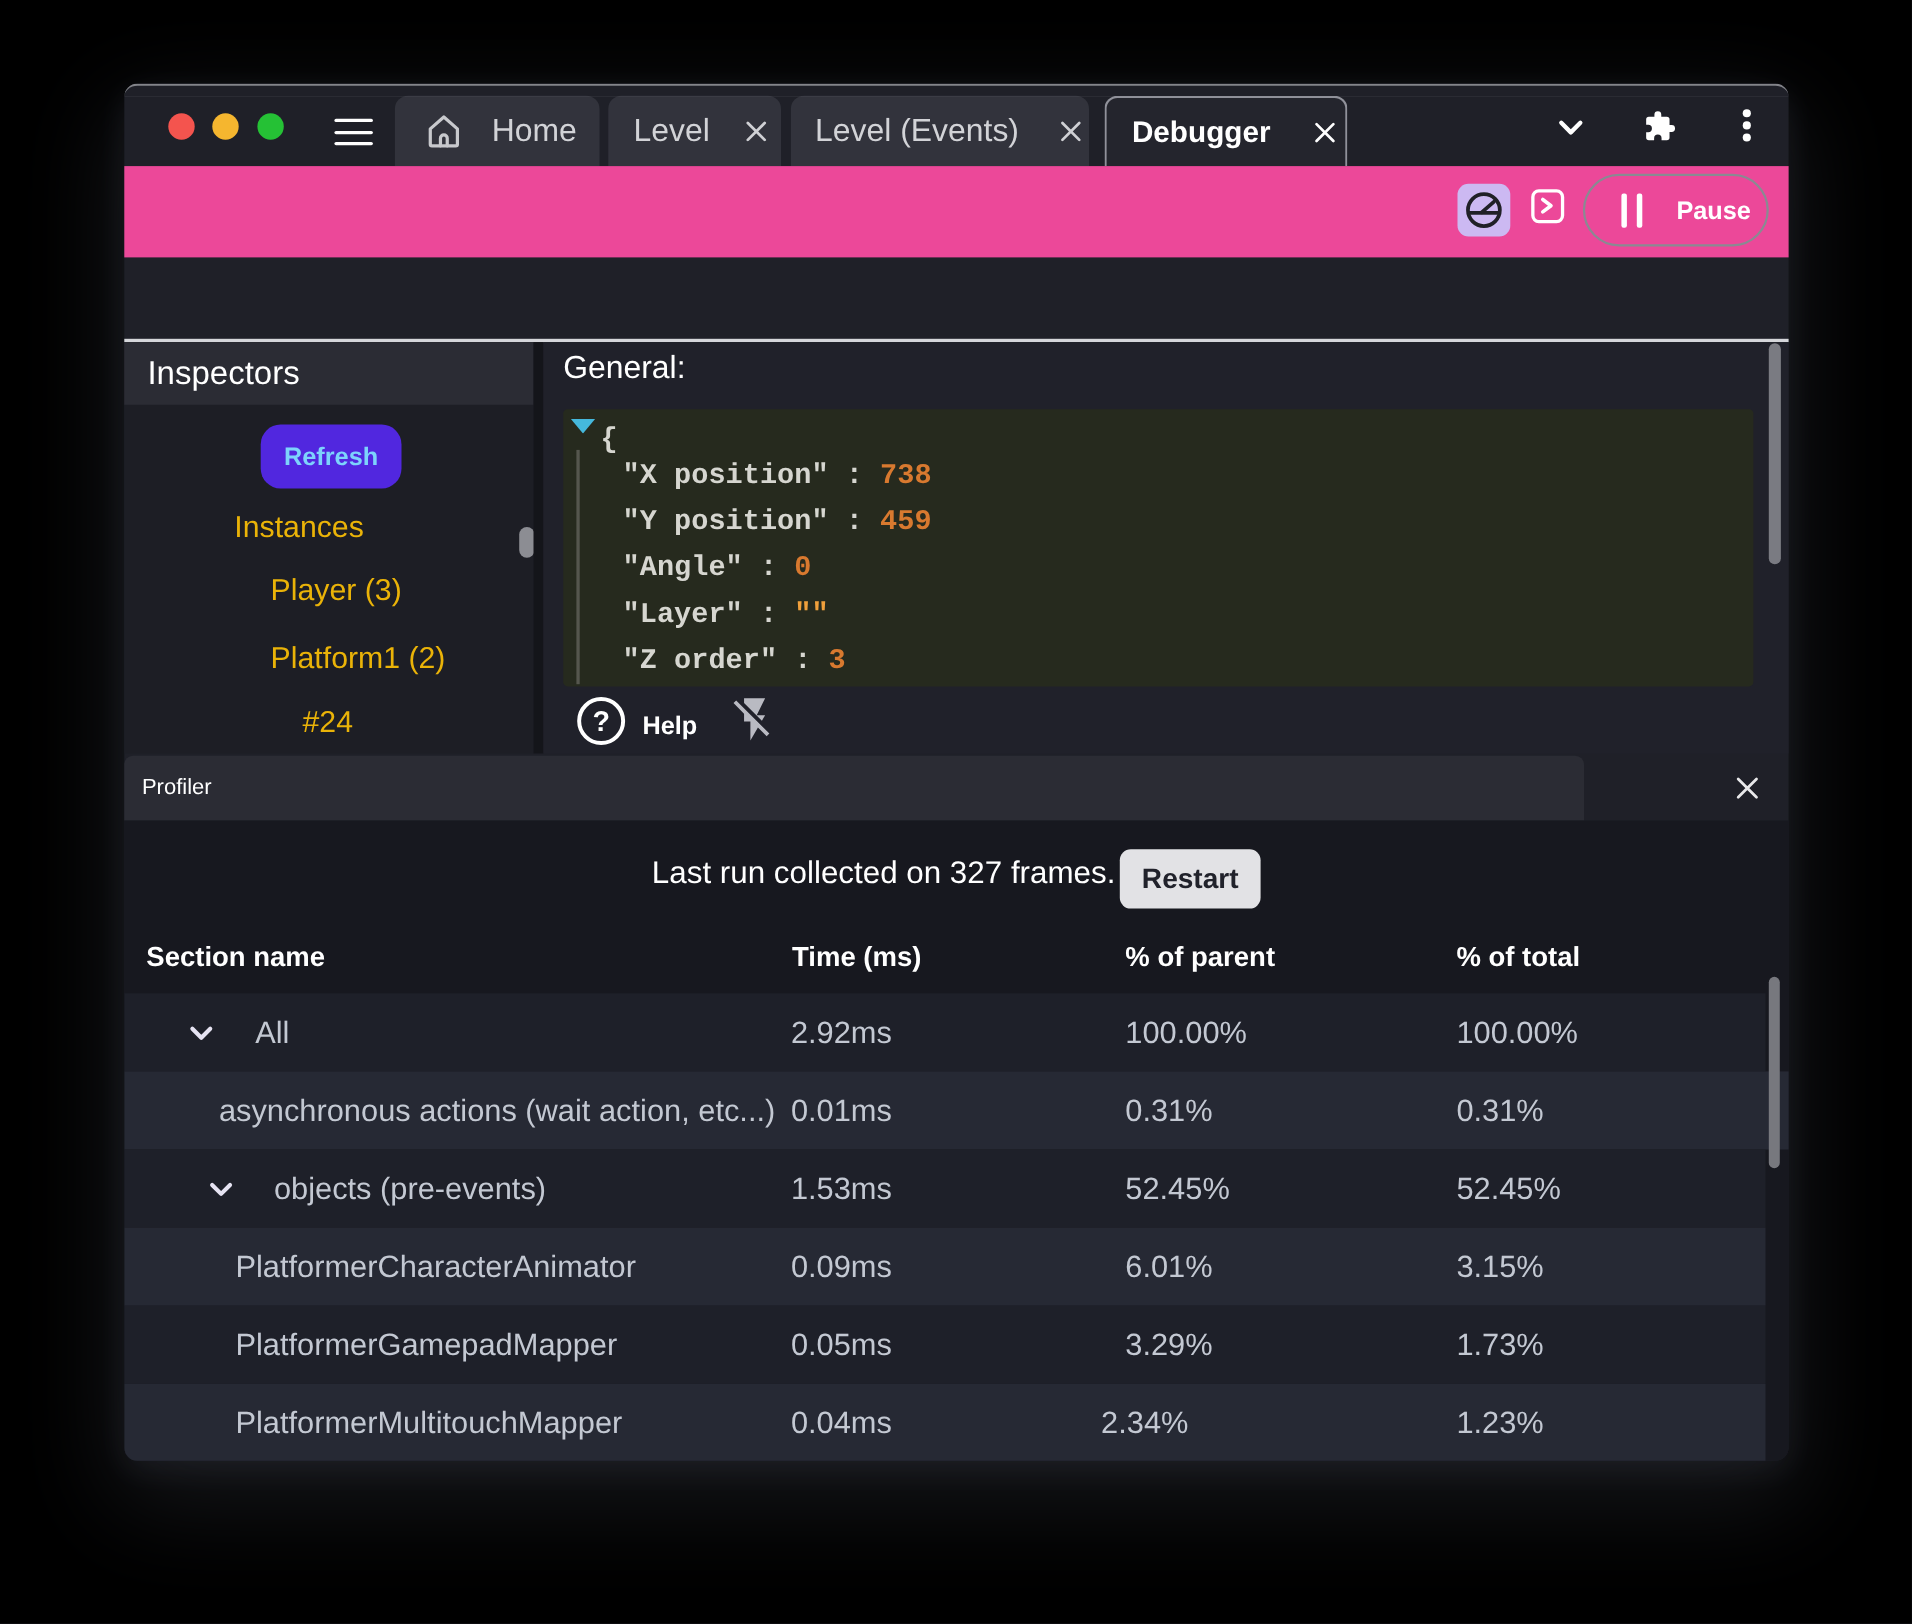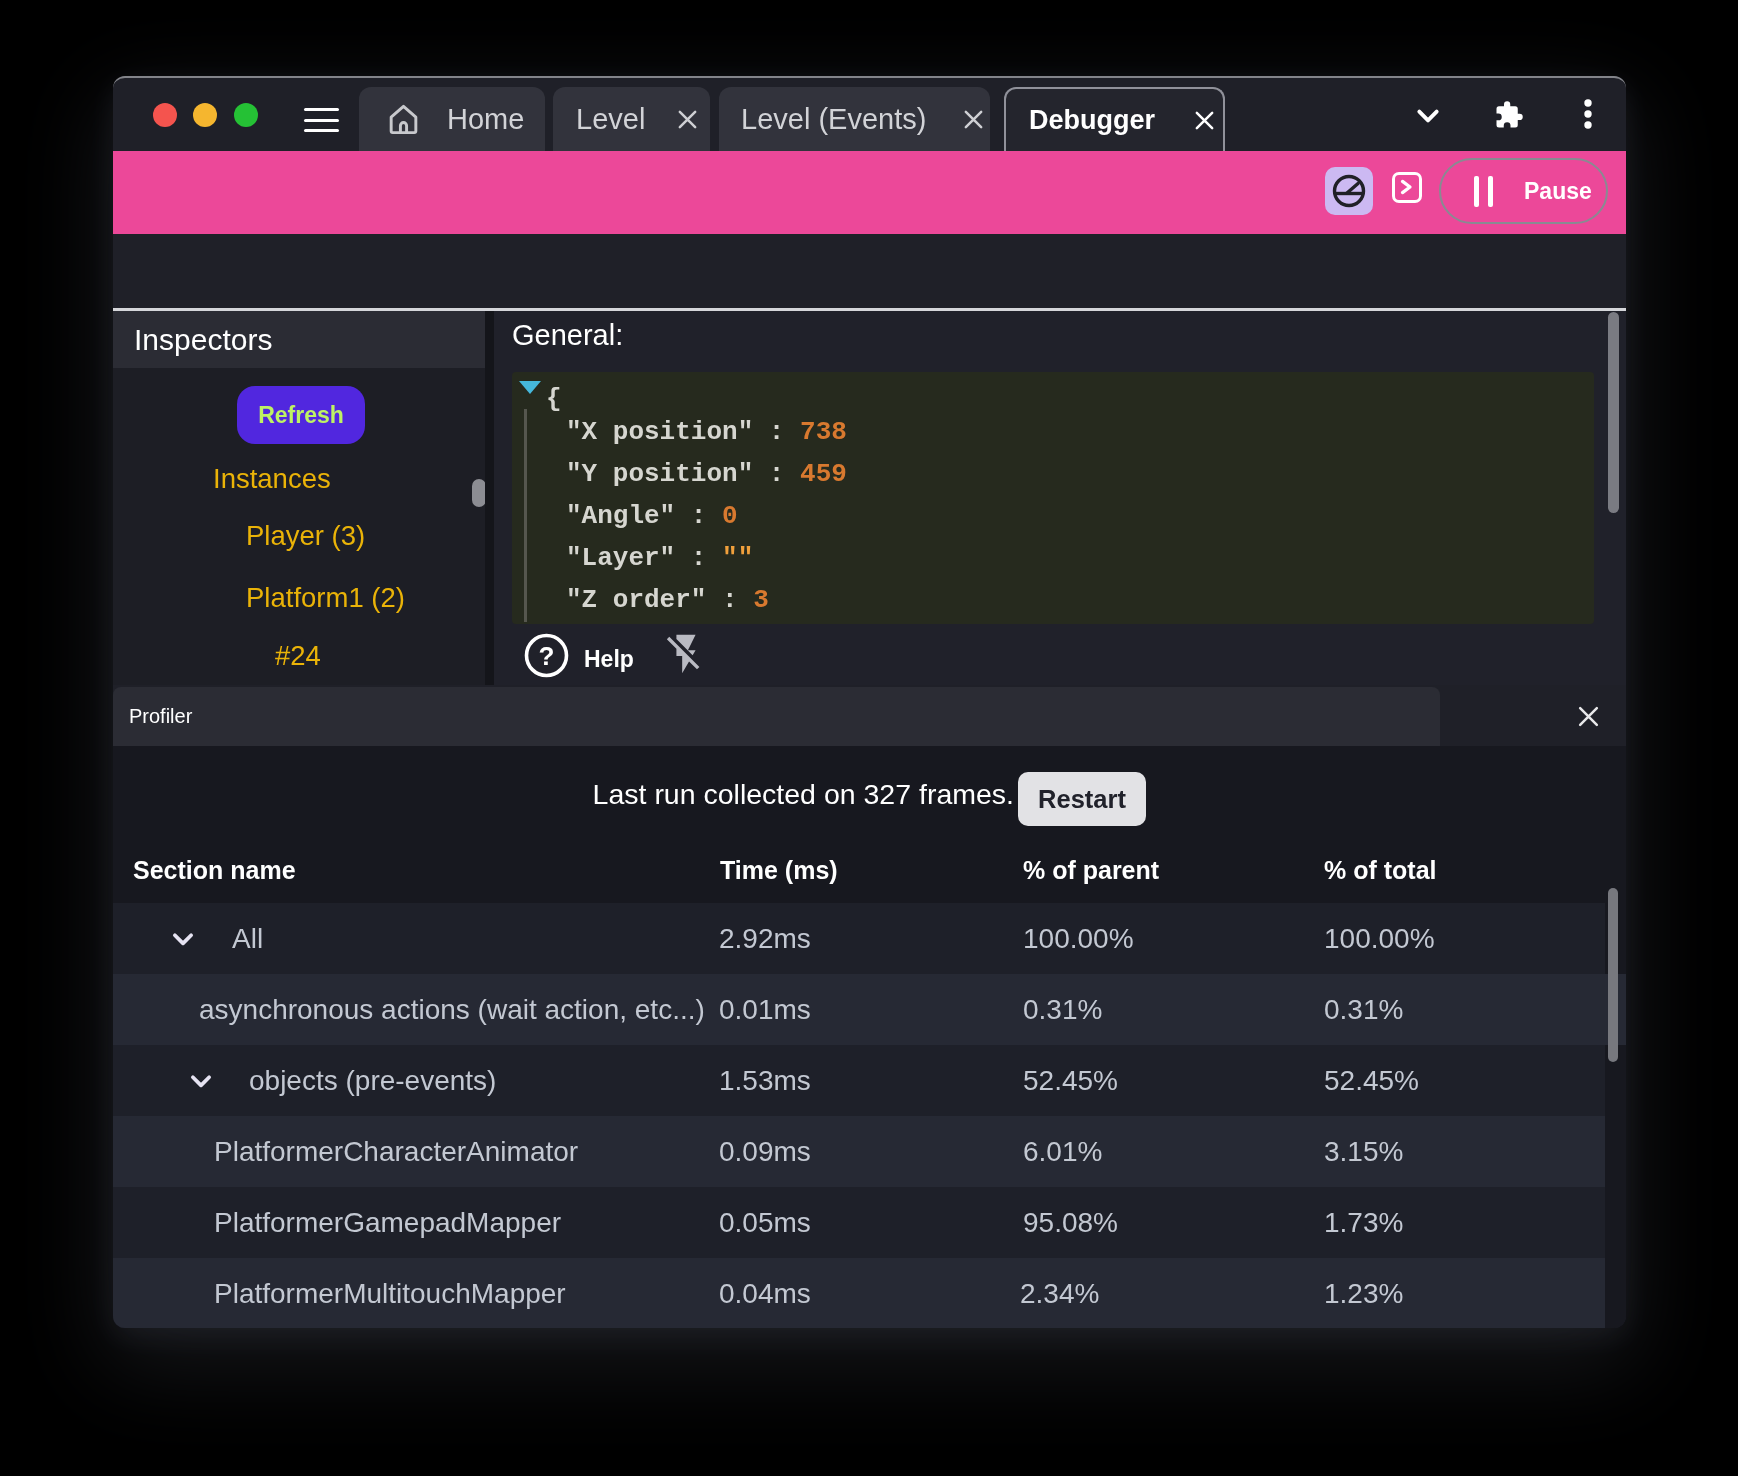--- a/index.html
+++ b/index.html
@@ -26,21 +26,21 @@
        border-radius:33px;box-sizing:border-box;color:#fff;}
   
   #gp{position:absolute;left:0;top:158px;width:1513px;height:74px;background:#32333c;border-radius:8px 8px 0 0;}
   #gp .t{position:absolute;left:24px;top:0;height:74px;display:flex;align-items:center;color:#fff;font-size:31px;font-weight:600;}
   #divider{position:absolute;left:0;top:232px;width:1513px;height:3px;background:#d5d6da;}
   
   #leftpanel{position:absolute;left:0;top:235px;width:372px;height:374px;background:#1d1e25;}
   #lefthead{position:absolute;left:0;top:0;width:372px;height:57px;background:#2b2c34;color:#fff;
        font-size:30px;display:flex;align-items:center;padding-left:21px;box-sizing:border-box;}
   #refreshbtn{position:absolute;left:124px;top:75px;width:128px;height:58px;background:#5127df;border-radius:18px;
-       color:#bef264;font-weight:700;font-size:23px;display:flex;align-items:center;justify-content:center;}
+       color:#7dd3fc;font-weight:700;font-size:23px;display:flex;align-items:center;justify-content:center;}
   .treeitem{position:absolute;color:#eab308;font-size:27.5px;white-space:nowrap;}
   #lscroll{position:absolute;left:359px;top:168px;width:14px;height:28px;border-radius:7px;background:#8c8d93;}
   #sep{position:absolute;left:372px;top:235px;width:9px;height:374px;background:#14151a;}
   #rightpanel{position:absolute;left:381px;top:235px;width:1132px;height:374px;background:#20212a;}
   #general{position:absolute;left:18px;top:8px;color:#fff;font-size:29px;}
   #codeblock{position:absolute;left:399px;top:296px;width:1082px;height:252px;background:#262a1e;border-radius:4px;}
   .mono{font-family:"Liberation Mono",monospace;font-size:26px;font-weight:700;}
   .key{color:#d6d6d0;}
   .val{color:#d8792f;}
   .vq{color:#f0a03c;}
@@ -207,24 +207,24 @@
     </div>
     <div class="row l" style="top:370px;">
       <div class="rt" style="left:101px;">PlatformerCharacterAnimator</div>
       <div class="rt" style="left:606px;">0.09ms</div>
       <div class="rt" style="left:910px;">6.01%</div>
       <div class="rt" style="left:1211px;">3.15%</div>
     </div>
     <div class="row d" style="top:441px;">
       <div class="rt" style="left:101px;">PlatformerGamepadMapper</div>
       <div class="rt" style="left:606px;">0.05ms</div>
-      <div class="rt" style="left:910px;">95.08%</div>
+      <div class="rt" style="left:910px;">3.29%</div>
       <div class="rt" style="left:1211px;">1.73%</div>
     </div>
     <div class="row l" style="top:512px;">
       <div class="rt" style="left:101px;">PlatformerMultitouchMapper</div>
       <div class="rt" style="left:606px;">0.04ms</div>
-      <div class="rt" style="left:907px;">2.34%</div>
+      <div class="rt" style="left:888px;">2.34%</div>
       <div class="rt" style="left:1211px;">1.23%</div>
     </div>
     <div id="profscroll"></div>
   </div>
 </div>
 
 </body></html>

